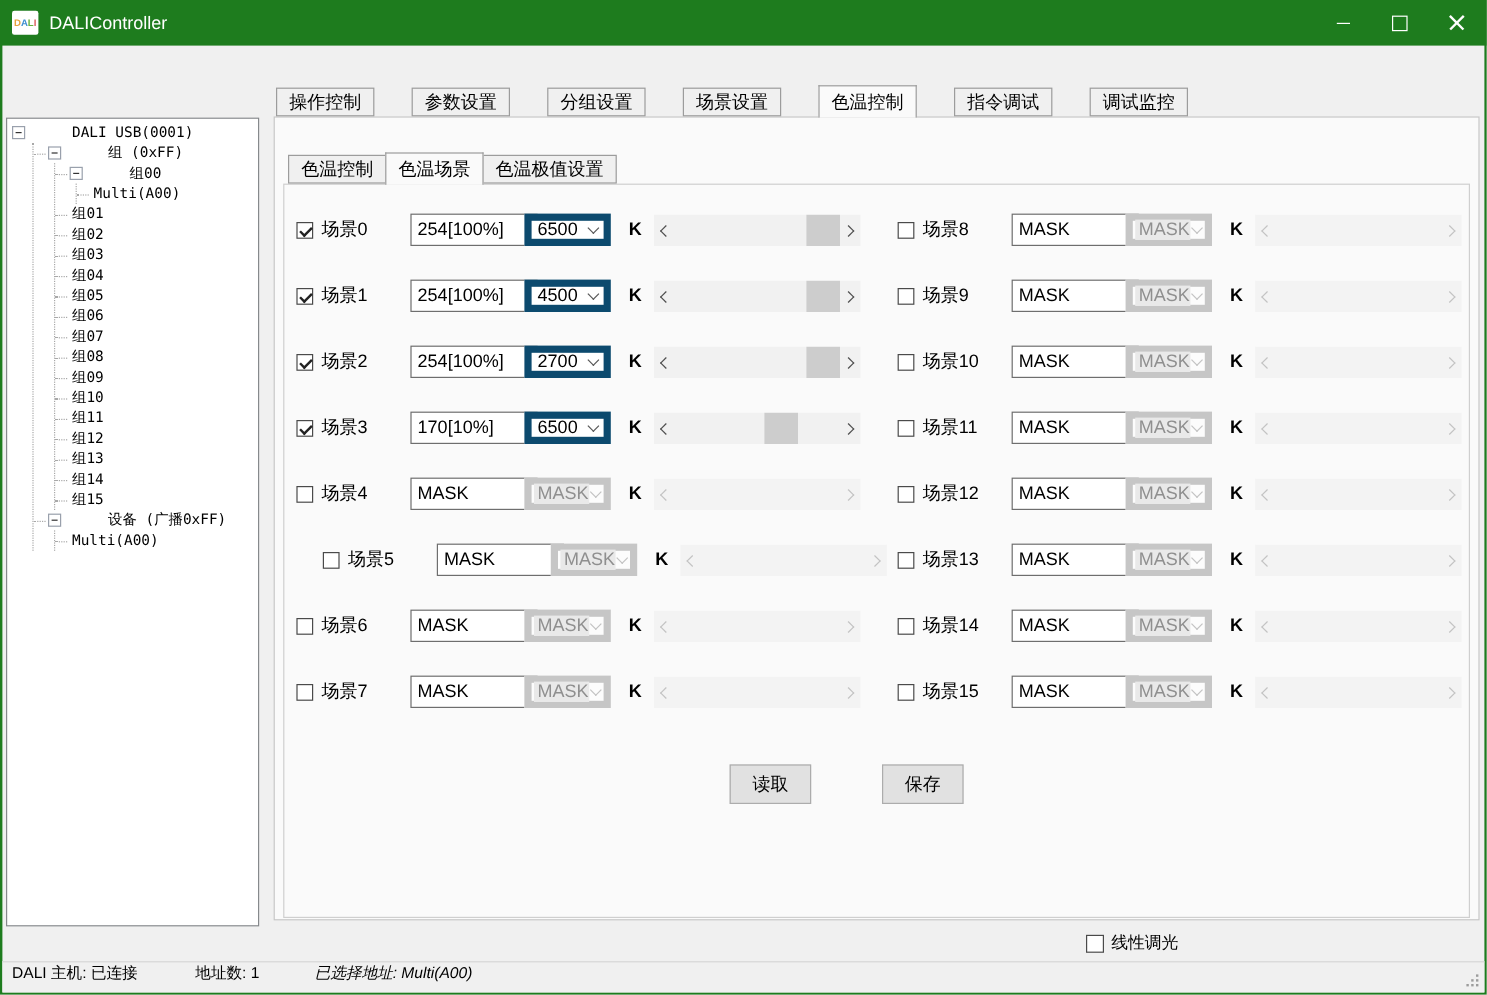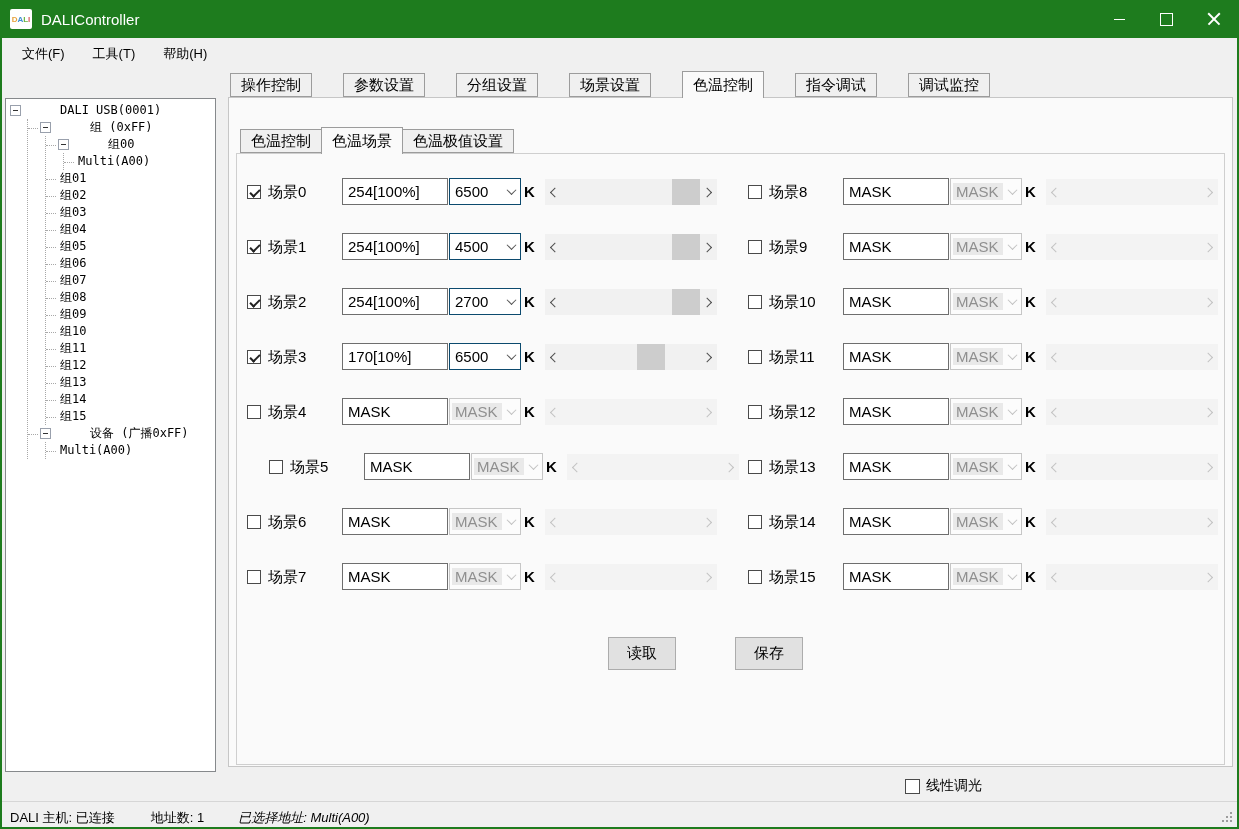--- a/index.html
+++ b/index.html
@@ -47,21 +47,21 @@
   .subpage{position:absolute;left:236px;top:153px;width:989px;height:612px;background:#fafafa;border:1px solid #cfcfcf;box-sizing:border-box;}
   .subtabstrip{position:absolute;left:240px;top:127px;height:26px;display:flex;align-items:flex-end;z-index:5;}
   
   .scene-row{position:absolute;width:472px;height:28px;text-decoration:underline;}
   .cbx{position:absolute;left:0;top:7px;width:14px;height:14px;box-sizing:border-box;border:1px solid #4a4a4a;background:#fff;}
   .cbx.checked::after{content:"";position:absolute;left:2px;top:3px;width:8px;height:4px;
     border-left:2px solid #222;border-bottom:2px solid #222;transform:rotate(-45deg);}
   .scene-label{position:absolute;left:21px;top:0;font-size:15px;line-height:28px;}
   .level-input{position:absolute;left:95px;top:0;width:106px;height:27px;box-sizing:border-box;border:1px solid #6e6e6e;
     background:#fff;font-size:15px;padding:0 5px;font-family:"Liberation Sans",sans-serif;color:#000;}
-  .combo{position:absolute;left:202px;top:0;width:72px;height:27px;box-sizing:border-box;border:1px solid #0c4a6e;
+  .combo{position:absolute;left:190px;top:0;width:72px;height:27px;box-sizing:border-box;border:6px solid #0c4a6e;
     background:#fff;display:flex;align-items:center;}
   .combo-text{flex:1;font-size:15px;padding-left:5px;}
   .chev{width:18px;height:100%;display:flex;align-items:center;justify-content:center;}
   .chev::before{content:"";width:6px;height:6px;border-right:1.6px solid #555;border-bottom:1.6px solid #555;
     transform:rotate(45deg) translate(-1px,-1px);}
   .combo.disabled{border-color:#c6c6c6;background:#fcfcfc;}
   .combo.disabled .combo-text{background:#e9e9e9;color:#8f8f8f;margin:2px 0 2px 2px;padding-left:3px;}
   .combo.disabled .chev::before{border-color:#c2c2c2;}
   .k-label{position:absolute;left:277px;top:0;font-size:15px;font-weight:bold;line-height:28px;}
   .hscroll{position:absolute;left:298px;top:1px;width:172px;height:26px;background:#f1f1f1;display:flex;}
@@ -72,21 +72,21 @@
   .strack{flex:1;position:relative;}
   .sthumb{position:absolute;top:0;height:26px;width:28px;background:#cdcdcd;}
   .hscroll.disabled{background:#f3f3f3;}
   .hscroll.disabled .sarrow::before{border-color:#c3c3c3;}
   
   .btn{position:absolute;width:68px;height:33px;background:#e1e1e1;border:1px solid #acacac;box-sizing:border-box;
     display:flex;align-items:center;justify-content:center;font-size:15px;}
   .linear-dim{position:absolute;left:905px;top:777px;display:flex;align-items:center;font-size:14px;}
   .ld-box{width:15px;height:15px;box-sizing:border-box;border:1px solid #4a4a4a;background:#fff;margin-right:6px;}
   .statusbar{position:absolute;left:2px;right:2px;bottom:2px;height:25px;background:#f0f0f0;border-top:1px solid #d6d6d6;
-    display:flex;align-items:flex-end;font-size:13px;}
+    display:flex;align-items:flex-start;font-size:13px;gap:12px;}
   .status-seg{white-space:nowrap;}
   .grip{position:absolute;right:5px;bottom:5px;width:12px;height:12px;}
   .grip::before{content:"";position:absolute;right:0;bottom:0;width:2px;height:2px;background:#9c9c9c;
     box-shadow:-4px 0 #9c9c9c,-8px 0 #9c9c9c,0 -4px #9c9c9c,-4px -4px #9c9c9c,0 -8px #9c9c9c;}
 </style>
 </head>
 <body>
 
 <div class="window">
 
@@ -104,25 +104,20 @@
         </div>
       <div class="win-btn">
           <div class="ic-max"></div>
         </div>
       <div class="win-btn">
           <div class="ic-close"></div>
         </div>
     </div>
   </div>
 
-  <div class="menubar">
-      <div class="menu-item">文件(F)</div>
-      <div class="menu-item">工具(T)</div>
-      <div class="menu-item">帮助(H)</div>
-    </div>
 
   <div class="tree">
       <ul>
         <li>
           <div class="trow">
             <div class="expander"></div>
             <span class="tlabel">DALI USB(0001)</span>
           </div>
           <ul>
             <li>

